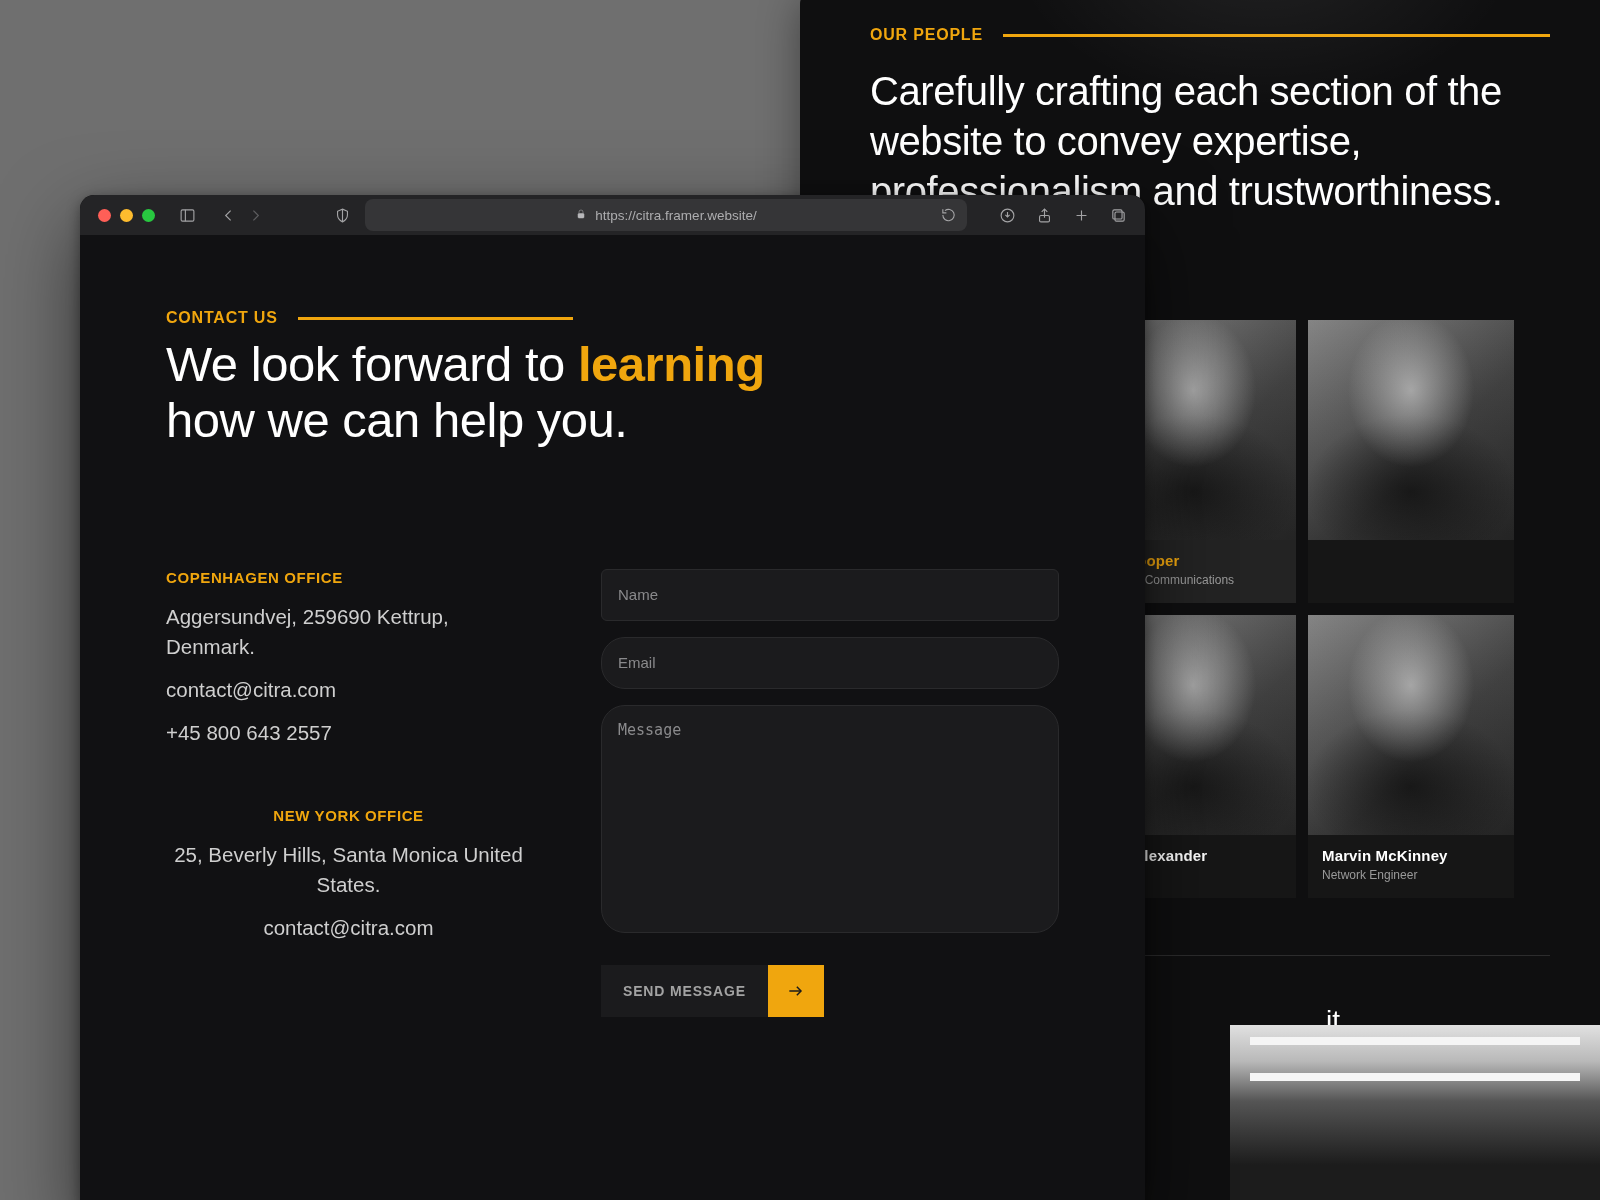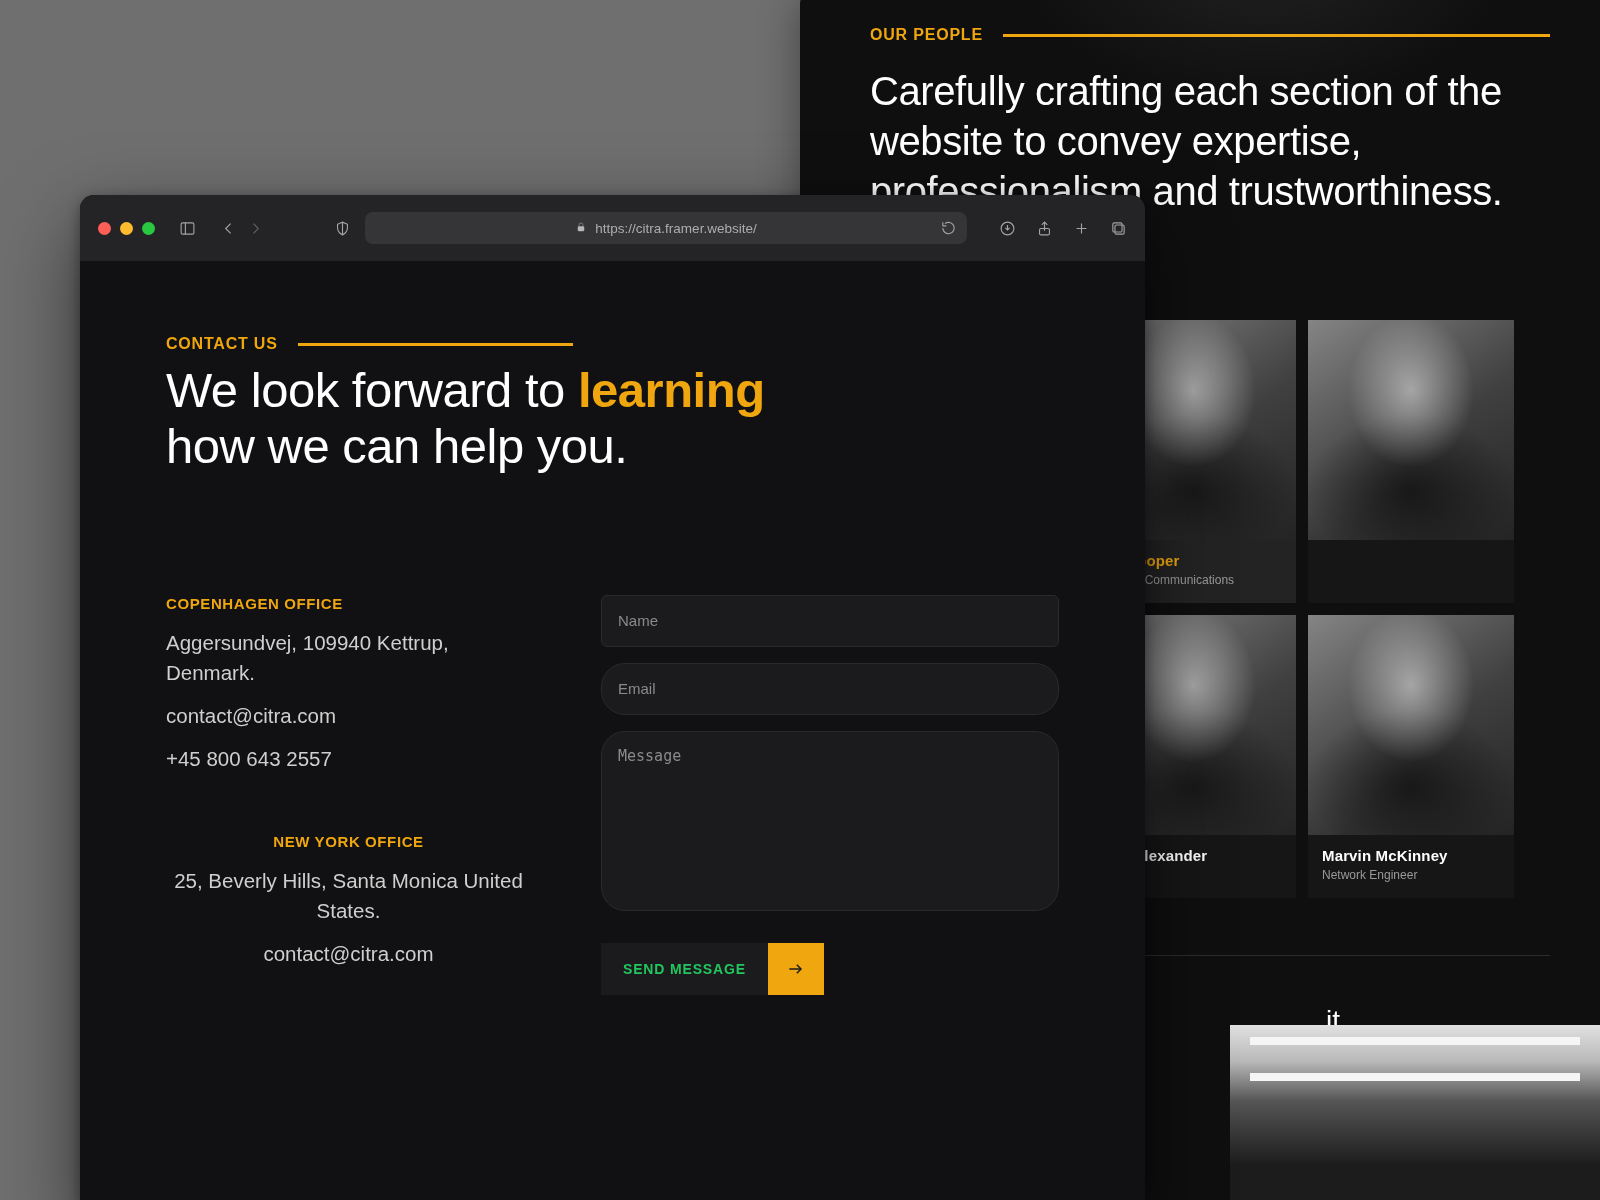--- a/index.html
+++ b/index.html
@@ -79,21 +79,21 @@
   }
 
   
   .browser {
     position:absolute; left:80px; top:195px; width:1065px; height:1020px;
     background:#111113; border-radius:14px;
     box-shadow: 0 30px 80px rgba(0,0,0,.55), 0 4px 14px rgba(0,0,0,.4);
     overflow:hidden; color:#ededed;
   }
   .toolbar{
-    height:66px; background:#242426; display:flex; align-items:center;
+    height:40px; background:#242426; display:flex; align-items:center;
     padding:0 18px; gap:14px; border-top-left-radius:14px; border-top-right-radius:14px;
   }
   .traffic{ display:flex; gap:9px;}
   .dot{ width:13px;height:13px;border-radius:50%;}
   .dot.red{background:#ff5f57;} .dot.yellow{background:#febc2e;} .dot.green{background:#28c840;}
   .tb-icon{ width:17px;height:17px; display:flex; align-items:center; justify-content:center;}
   .tb-icon svg{ width:17px;height:17px; stroke:#a3a3a5; fill:none; stroke-width:1.6;}
   .nav-arrows{ display:flex; gap:10px; margin-left:10px;}
   .spacer-20{width:42px;}
   .url-bar{
@@ -120,26 +120,26 @@
   .office-title{ color:#f0a60e; font-size:15px; font-weight:700; letter-spacing:.04em; text-transform:uppercase; margin-bottom:16px;}
   .office p{ color:#cfcfcf; font-size:20.5px; line-height:1.5; }
   .office p + p{ margin-top:12px;}
 
   .form{ flex:1; }
   .field{
     width:100%; background:#1b1b1d; border:1px solid #2a2a2c; border-radius:6px;
     color:#bdbdbd; font-size:15px; padding:15px 16px;
   }
   input.field{ height:52px;}
-  textarea.field{ height:180px; resize:none; }
+  textarea.field{ height:228px; resize:none; }
   .field + .field{ margin-top:16px;border-radius:24px;}
   .field::placeholder{ color:#8a8a8c; }
   .send-btn{
     margin-top:28px; display:inline-flex; align-items:stretch; border:none; padding:0;
-    background:#1b1b1d; color:#22c55e; cursor:pointer; font:inherit;justify-content:space-between;
+    background:#1b1b1d; color:#a3a3a3; cursor:pointer; font:inherit;justify-content:space-between;
   }
   .send-btn .label{ padding:18px 22px; font-size:14px; letter-spacing:.06em; font-weight:600; text-transform:uppercase;}
   .send-btn .icon{ width:56px; background:#f0a60e; display:flex; align-items:center; justify-content:center;}
   .send-btn .icon svg{ width:20px;height:20px; stroke:#1b1b1b; stroke-width:1.8; fill:none;}
 
   
 </style>
 </head>
 <body>
 
@@ -267,21 +267,21 @@
       <span class="eyebrow-line contact"></span>
     </div>
     <h1>
       <span>We look forward to </span><span class="accent">learning</span><span> how we can help you.</span>
     </h1>
 
     <div class="two-col">
       <div class="offices">
         <div class="office">
           <div class="office-title">COPENHAGEN OFFICE</div>
-          <p>Aggersundvej, 109940 Kettrup, Denmark.</p>
+          <p>Aggersundvej, 259690 Kettrup, Denmark.</p>
           <p>contact@citra.com</p>
           <p>+45 800 643 2557</p>
         </div>
         <div class="office">
           <div class="office-title">NEW YORK OFFICE</div>
           <p>25, Beverly Hills, Santa Monica United States.</p>
           <p>contact@citra.com</p>
         </div>
       </div>
 

